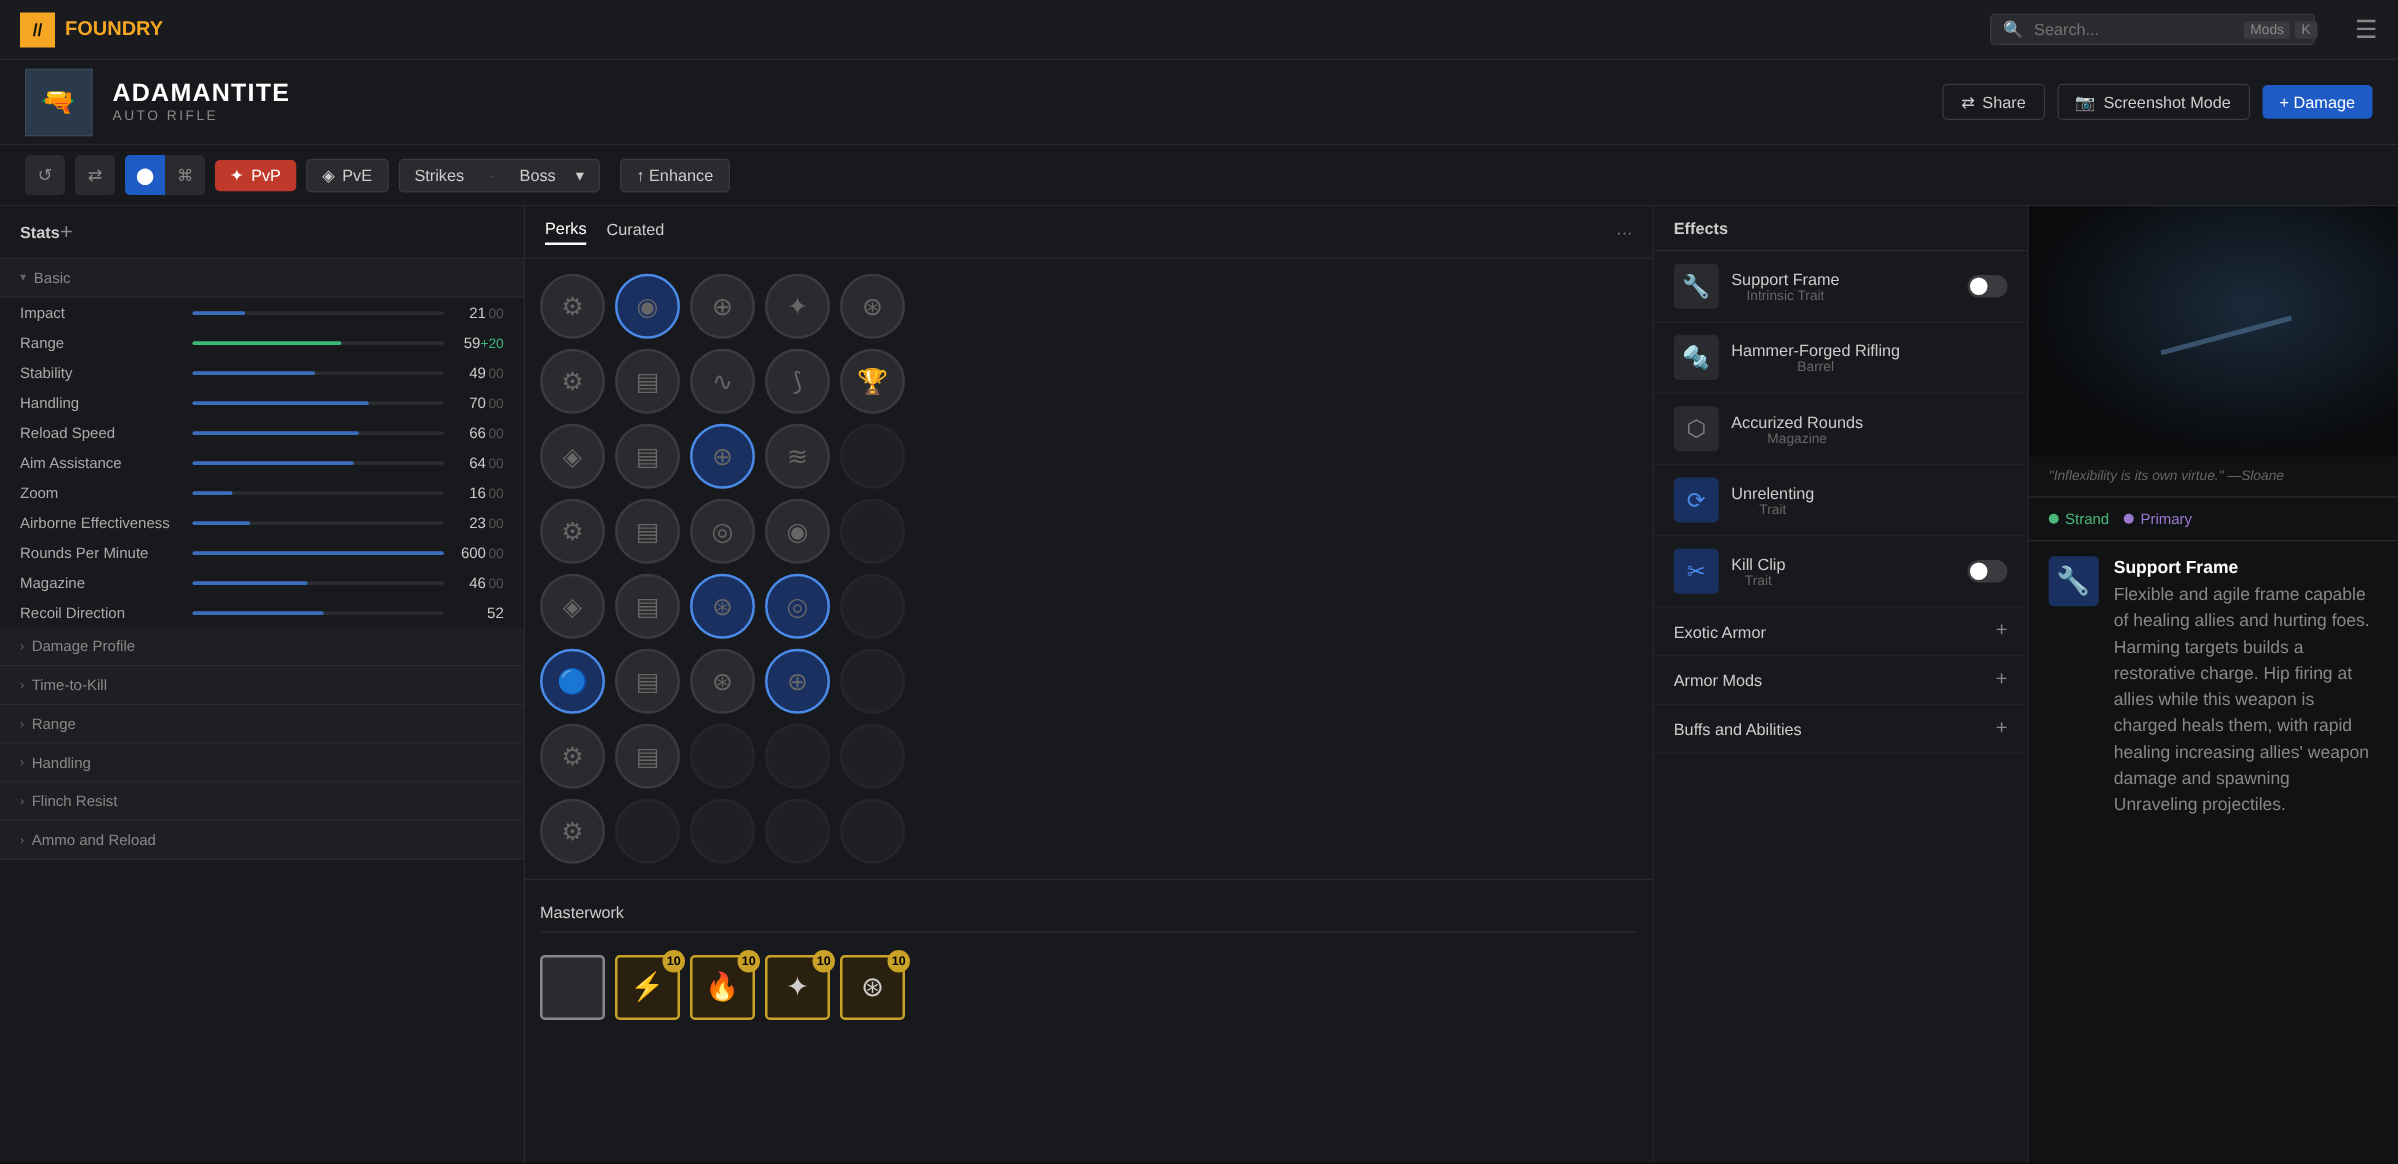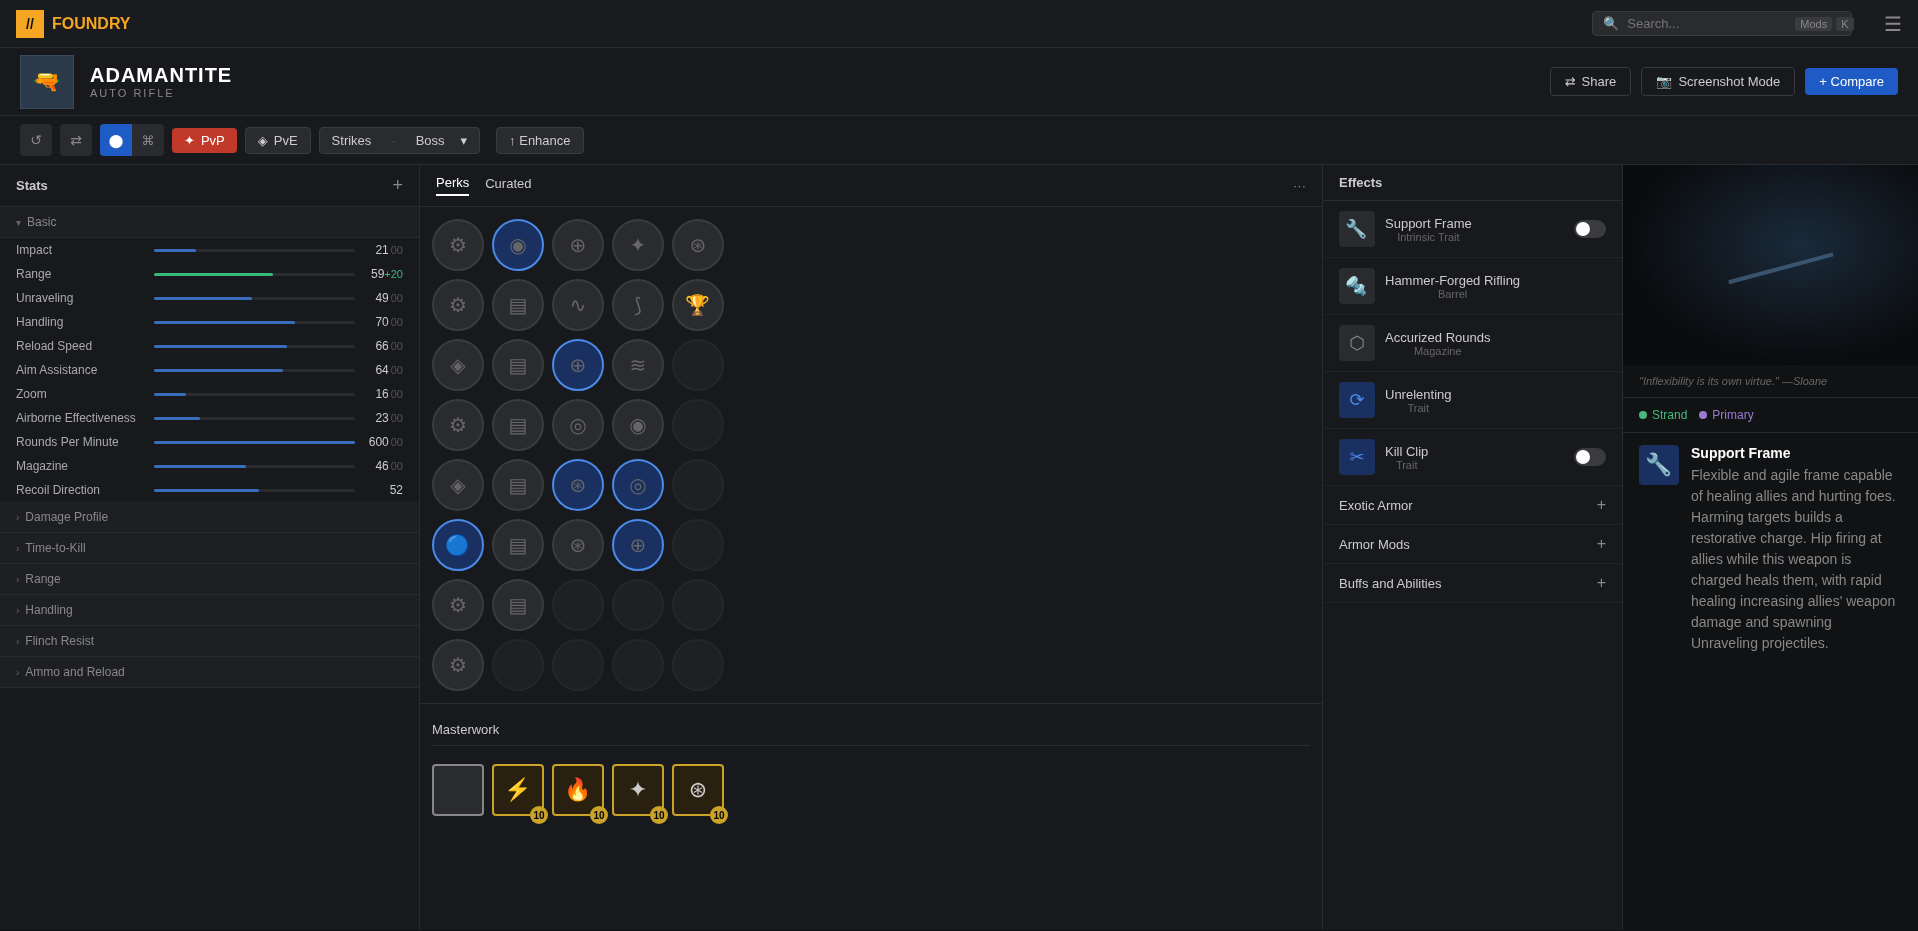--- a/index.html
+++ b/index.html
@@ -215,21 +215,20 @@
     .left-panel {
       width: 420px;
       background: #18191c;
       border-right: 1px solid #2a2b2e;
       overflow-y: auto;
       flex-shrink: 0;
     }
     .stats-header {
       display: flex;
       align-items: center;
-      justify-content: space-between;
       padding: 10px 16px;
       border-bottom: 1px solid #2a2b2e;
     }
     .stats-title {
       font-size: 13px;
       color: #ccc;
       font-weight: bold;
     }
     .stats-add { color: #888; font-size: 18px; cursor: pointer; }
 
@@ -523,21 +522,20 @@
     .mw-badge {
       position: absolute;
       top: -6px; right: -6px;
       width: 18px; height: 18px;
       background: #c9a227;
       border-radius: 50%;
       font-size: 10px;
       color: #000;
       display: flex; align-items: center; justify-content: center;
       font-weight: bold;
-      margin-top: 46px;
     }
 
     
     ::-webkit-scrollbar { width: 4px; }
     ::-webkit-scrollbar-track { background: #111; }
     ::-webkit-scrollbar-thumb { background: #333; border-radius: 2px; }
 
     .chevron { font-size: 10px; color: #666; }
   </style>
 </head>
@@ -572,21 +570,21 @@
   <div class="weapon-actions">
     <button class="btn-outline">
       <span>⇄</span>
       <span>Share</span>
     </button>
     <button class="btn-outline">
       <span>📷</span>
       <span>Screenshot Mode</span>
     </button>
     <button class="btn-primary">
-      <span>+ Compare</span>
+      <span>+ Damage</span>
     </button>
   </div>
 </div>
 
 <div class="toolbar">
   <div class="toolbar-btn">
     <span>↺</span>
   </div>
   <div class="toolbar-btn">
     <span>⇄</span>
@@ -636,21 +634,21 @@
           <span class="stat-val">21<span class="oo">00</span></span>
         </div>
         <div class="stat-row">
           <span class="stat-name">Range</span>
           <div class="stat-bar-wrap">
             <div class="stat-bar green" style="width: 59%;"></div>
           </div>
           <span class="stat-val">59<span class="bonus">+20</span></span>
         </div>
         <div class="stat-row">
-          <span class="stat-name">Unraveling</span>
+          <span class="stat-name">Stability</span>
           <div class="stat-bar-wrap">
             <div class="stat-bar" style="width: 49%;"></div>
           </div>
           <span class="stat-val">49<span class="oo">00</span></span>
         </div>
         <div class="stat-row">
           <span class="stat-name">Handling</span>
           <div class="stat-bar-wrap">
             <div class="stat-bar" style="width: 70%;"></div>
           </div>

